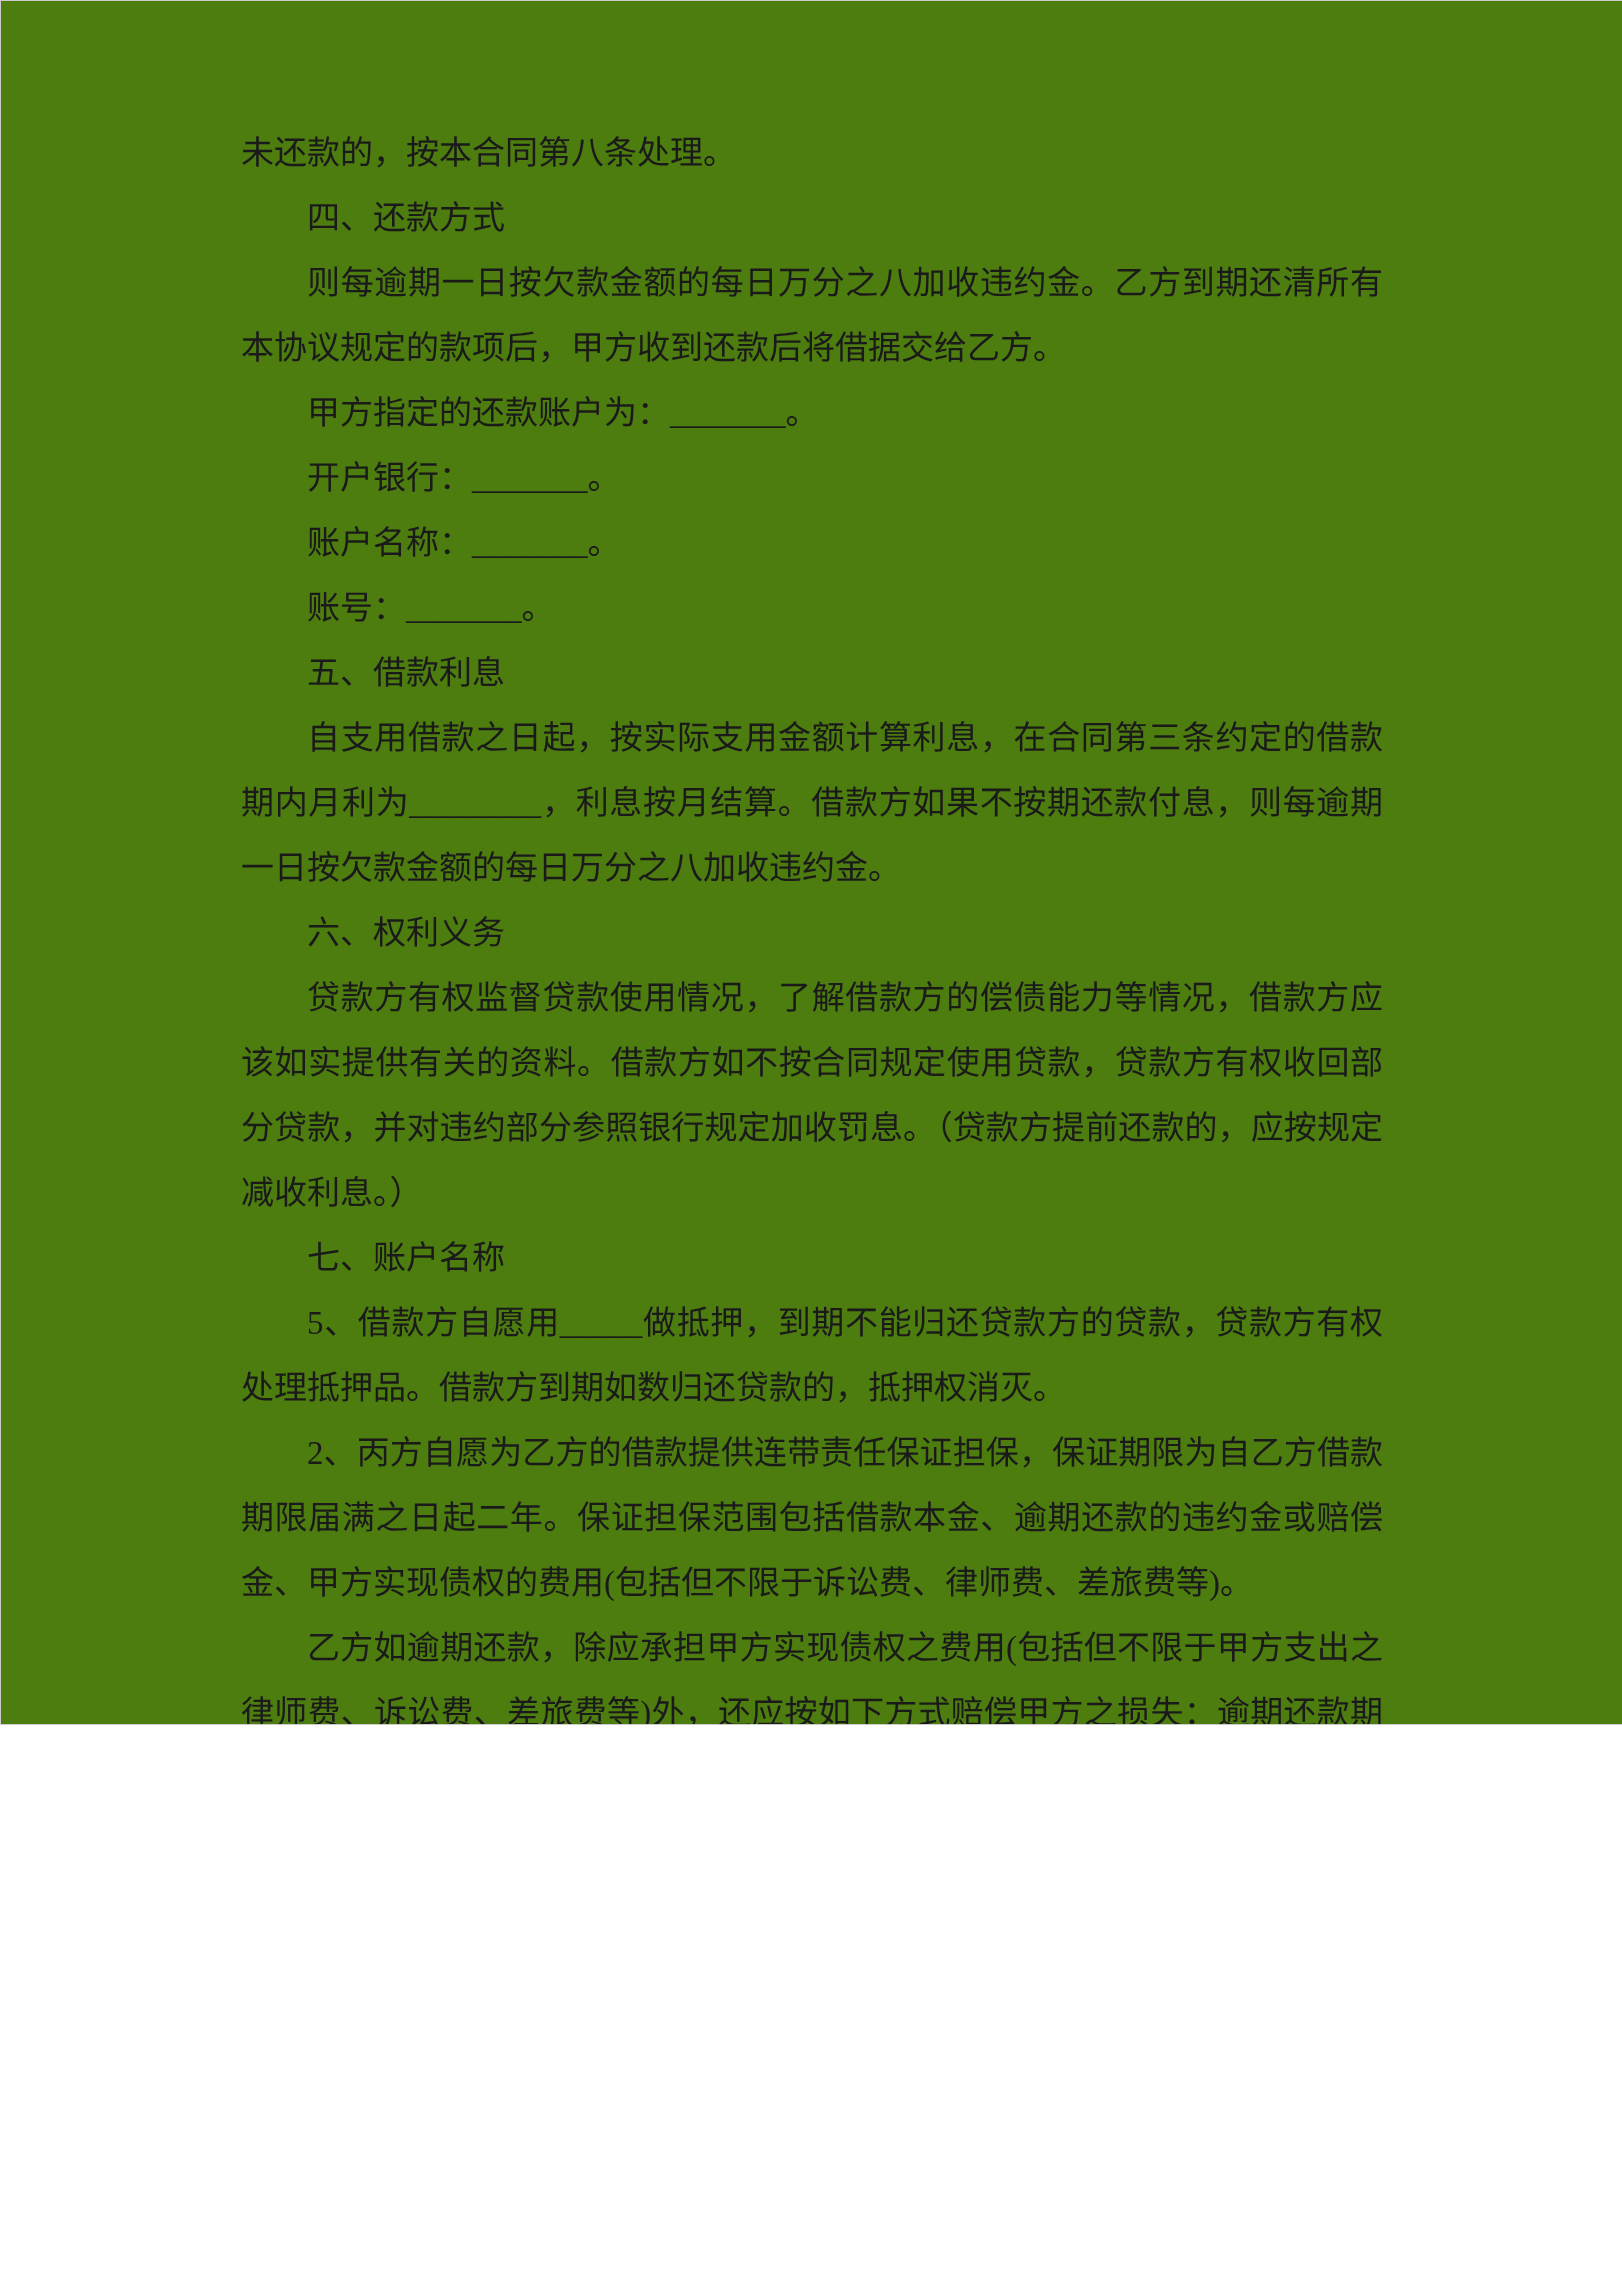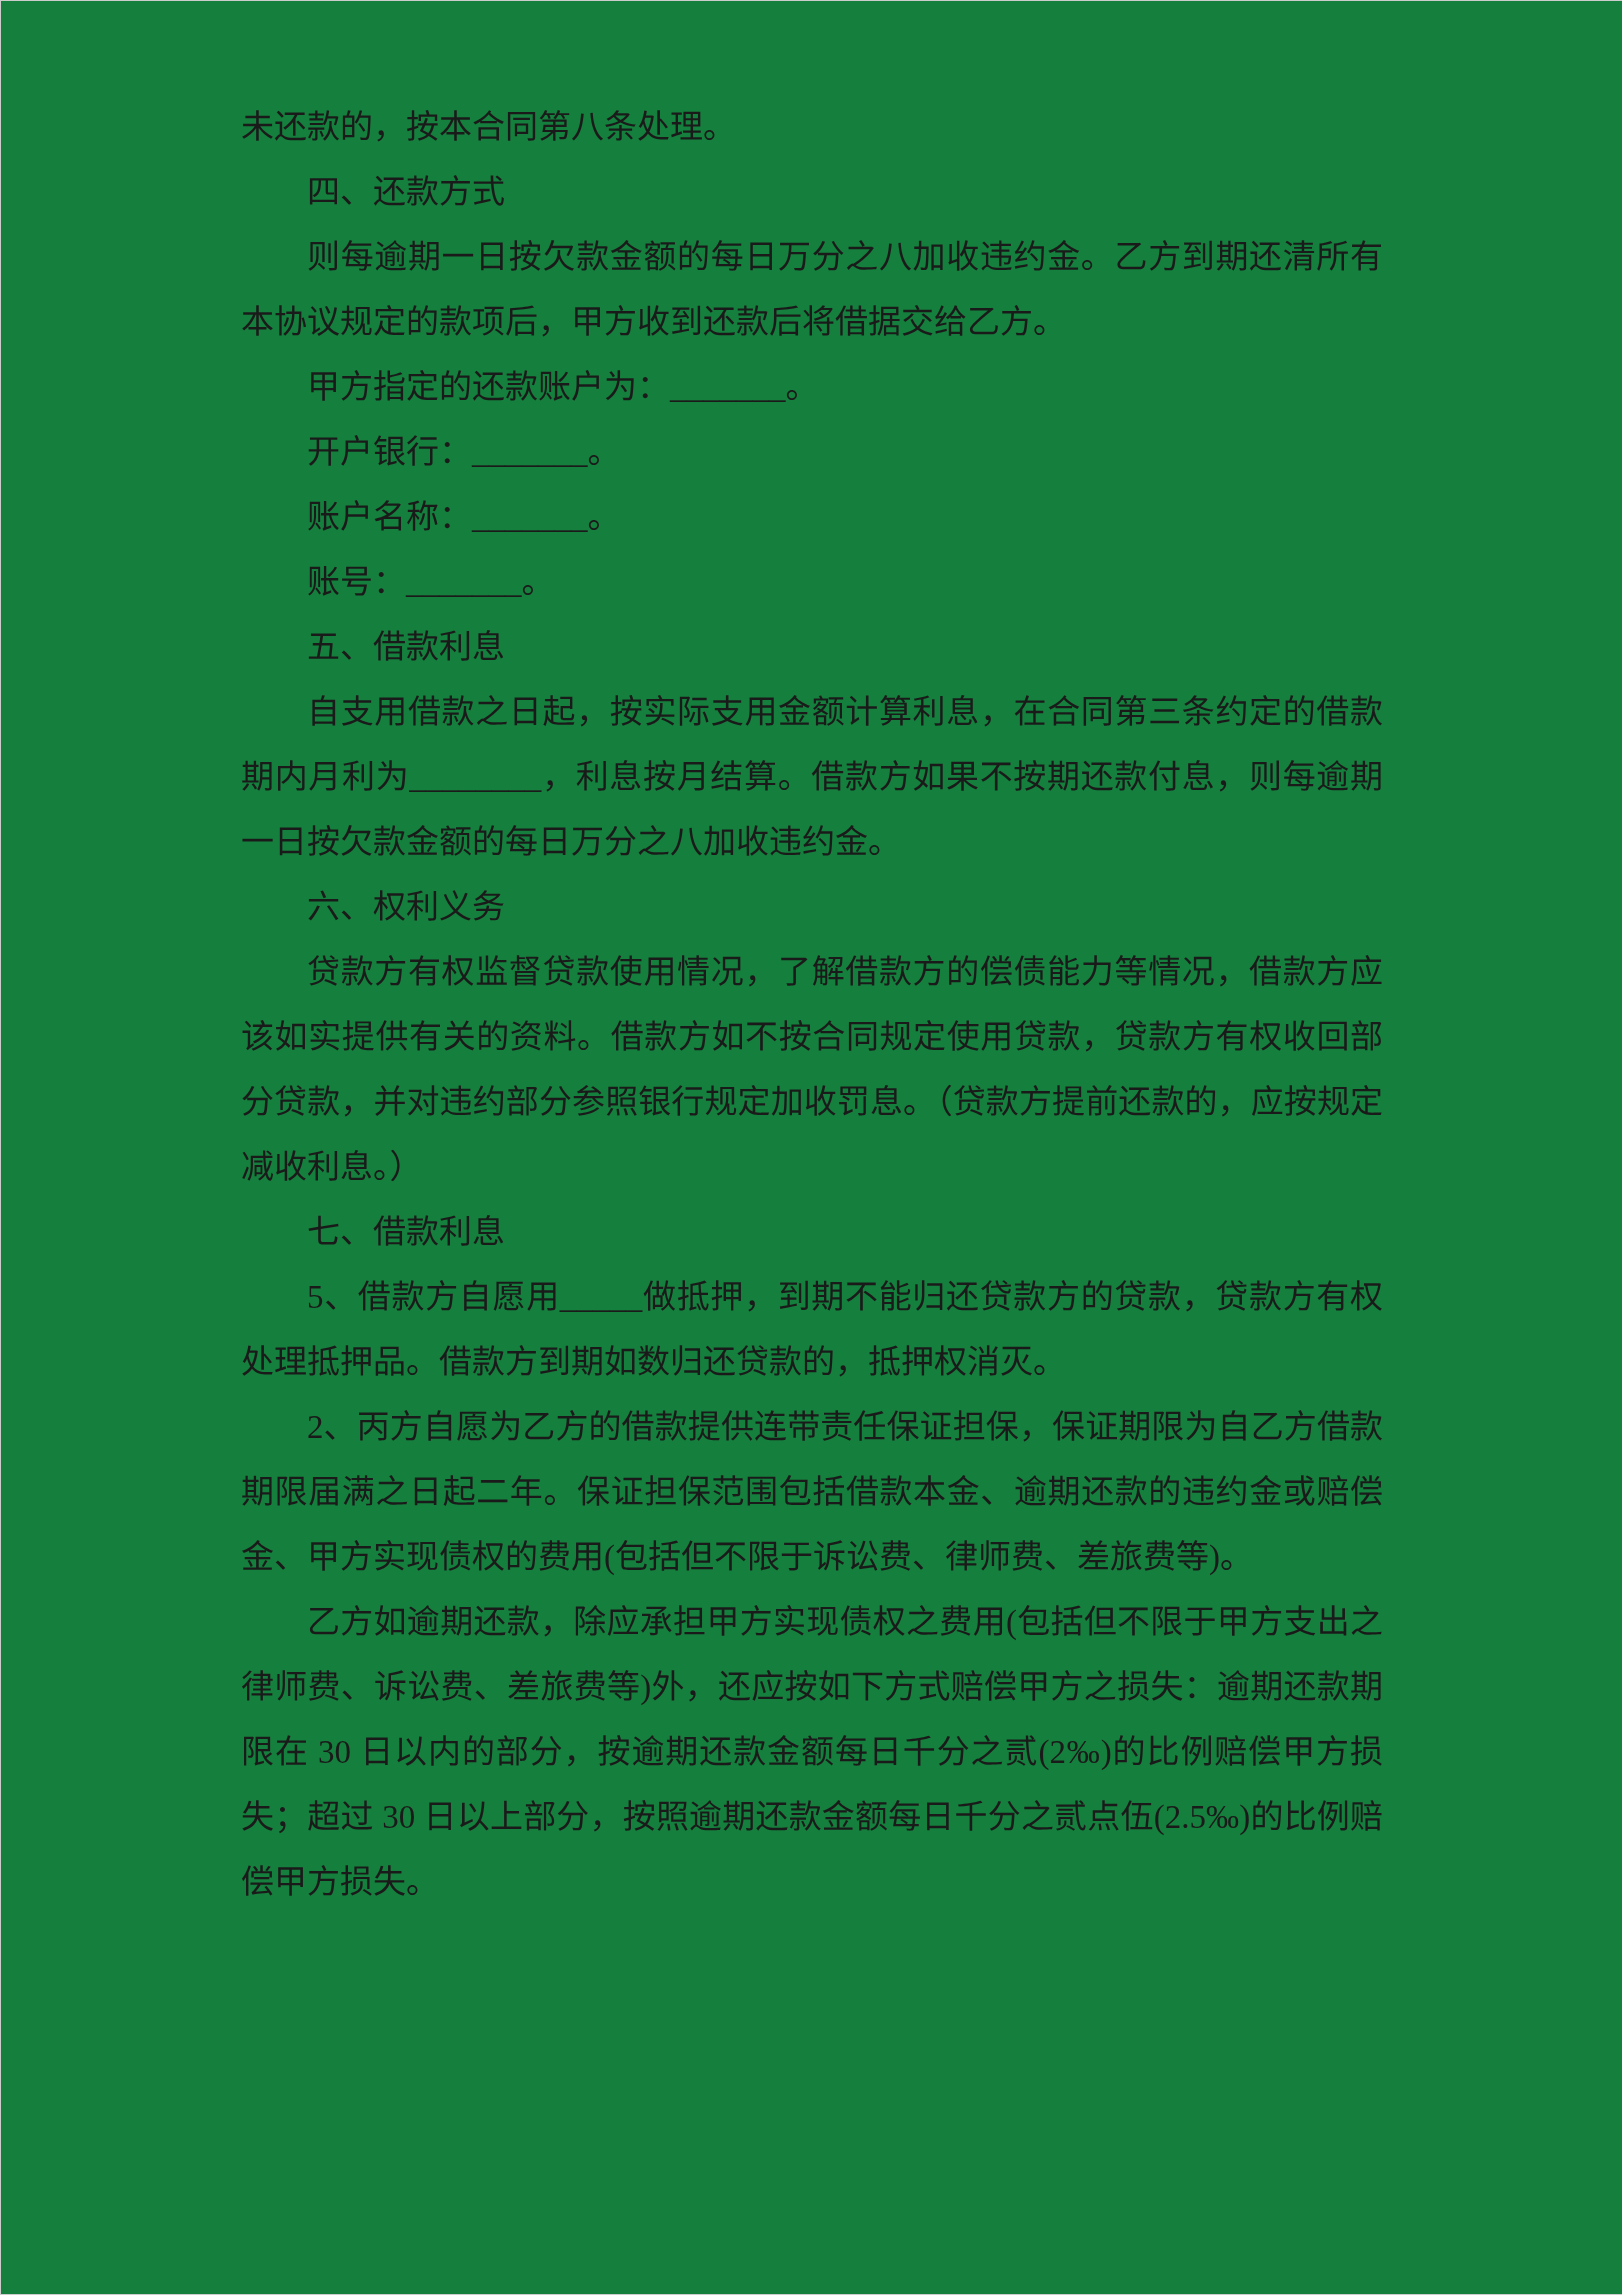--- a/index.html
+++ b/index.html
@@ -8,24 +8,24 @@
     background: #ffffff;
   }
   body {
     width: 1623px;
     height: 2295px;
     font-family: "Liberation Serif", "DejaVu Serif", serif;
   }
   .page {
     box-sizing: border-box;
     width: 1623px;
-    height: 2295px;
-    background: #15803d;
+    height: 1725px;
+    background: #4d7c0f;
     border: 1.3px solid #cccccc;
-    padding: 94px 239px 0 240px;
+    padding: 120px 239px 0 240px;
     overflow: hidden;
   }
   .doc-body p {
     margin: 0;
     padding: 0;
     font-size: 33px;
     line-height: 65px;
     color: #1a1a1a;
     text-align: justify;
     text-justify: inter-character;
@@ -44,19 +44,19 @@
     <p class="heading">四、还款方式</p>
     <p class="body-para">则每逾期一日按欠款金额的每日万分之八加收违约金。乙方到期还清所有本协议规定的款项后，甲方收到还款后将借据交给乙方。</p>
     <p class="body-para">甲方指定的还款账户为：_______。</p>
     <p class="body-para">开户银行：_______。</p>
     <p class="body-para">账户名称：_______。</p>
     <p class="body-para">账号：_______。</p>
     <p class="heading">五、借款利息</p>
     <p class="body-para">自支用借款之日起，按实际支用金额计算利息，在合同第三条约定的借款期内月利为________，利息按月结算。借款方如果不按期还款付息，则每逾期一日按欠款金额的每日万分之八加收违约金。</p>
     <p class="heading">六、权利义务</p>
     <p class="body-para">贷款方有权监督贷款使用情况，了解借款方的偿债能力等情况，借款方应该如实提供有关的资料。借款方如不按合同规定使用贷款，贷款方有权收回部分贷款，并对违约部分参照银行规定加收罚息。（贷款方提前还款的，应按规定减收利息。）</p>
-    <p class="heading">七、借款利息</p>
+    <p class="heading">七、账户名称</p>
     <p class="body-para">5、借款方自愿用_____做抵押，到期不能归还贷款方的贷款，贷款方有权处理抵押品。借款方到期如数归还贷款的，抵押权消灭。</p>
     <p class="body-para">2、丙方自愿为乙方的借款提供连带责任保证担保，保证期限为自乙方借款期限届满之日起二年。保证担保范围包括借款本金、逾期还款的违约金或赔偿金、甲方实现债权的费用(包括但不限于诉讼费、律师费、差旅费等)。</p>
     <p class="body-para">乙方如逾期还款，除应承担甲方实现债权之费用(包括但不限于甲方支出之律师费、诉讼费、差旅费等)外，还应按如下方式赔偿甲方之损失：逾期还款期限在 30 日以内的部分，按逾期还款金额每日千分之贰(2‰)的比例赔偿甲方损失；超过 30 日以上部分，按照逾期还款金额每日千分之贰点伍(2.5‰)的比例赔偿甲方损失。</p>
   </div>
 </div>
 
 
 </body></html>

